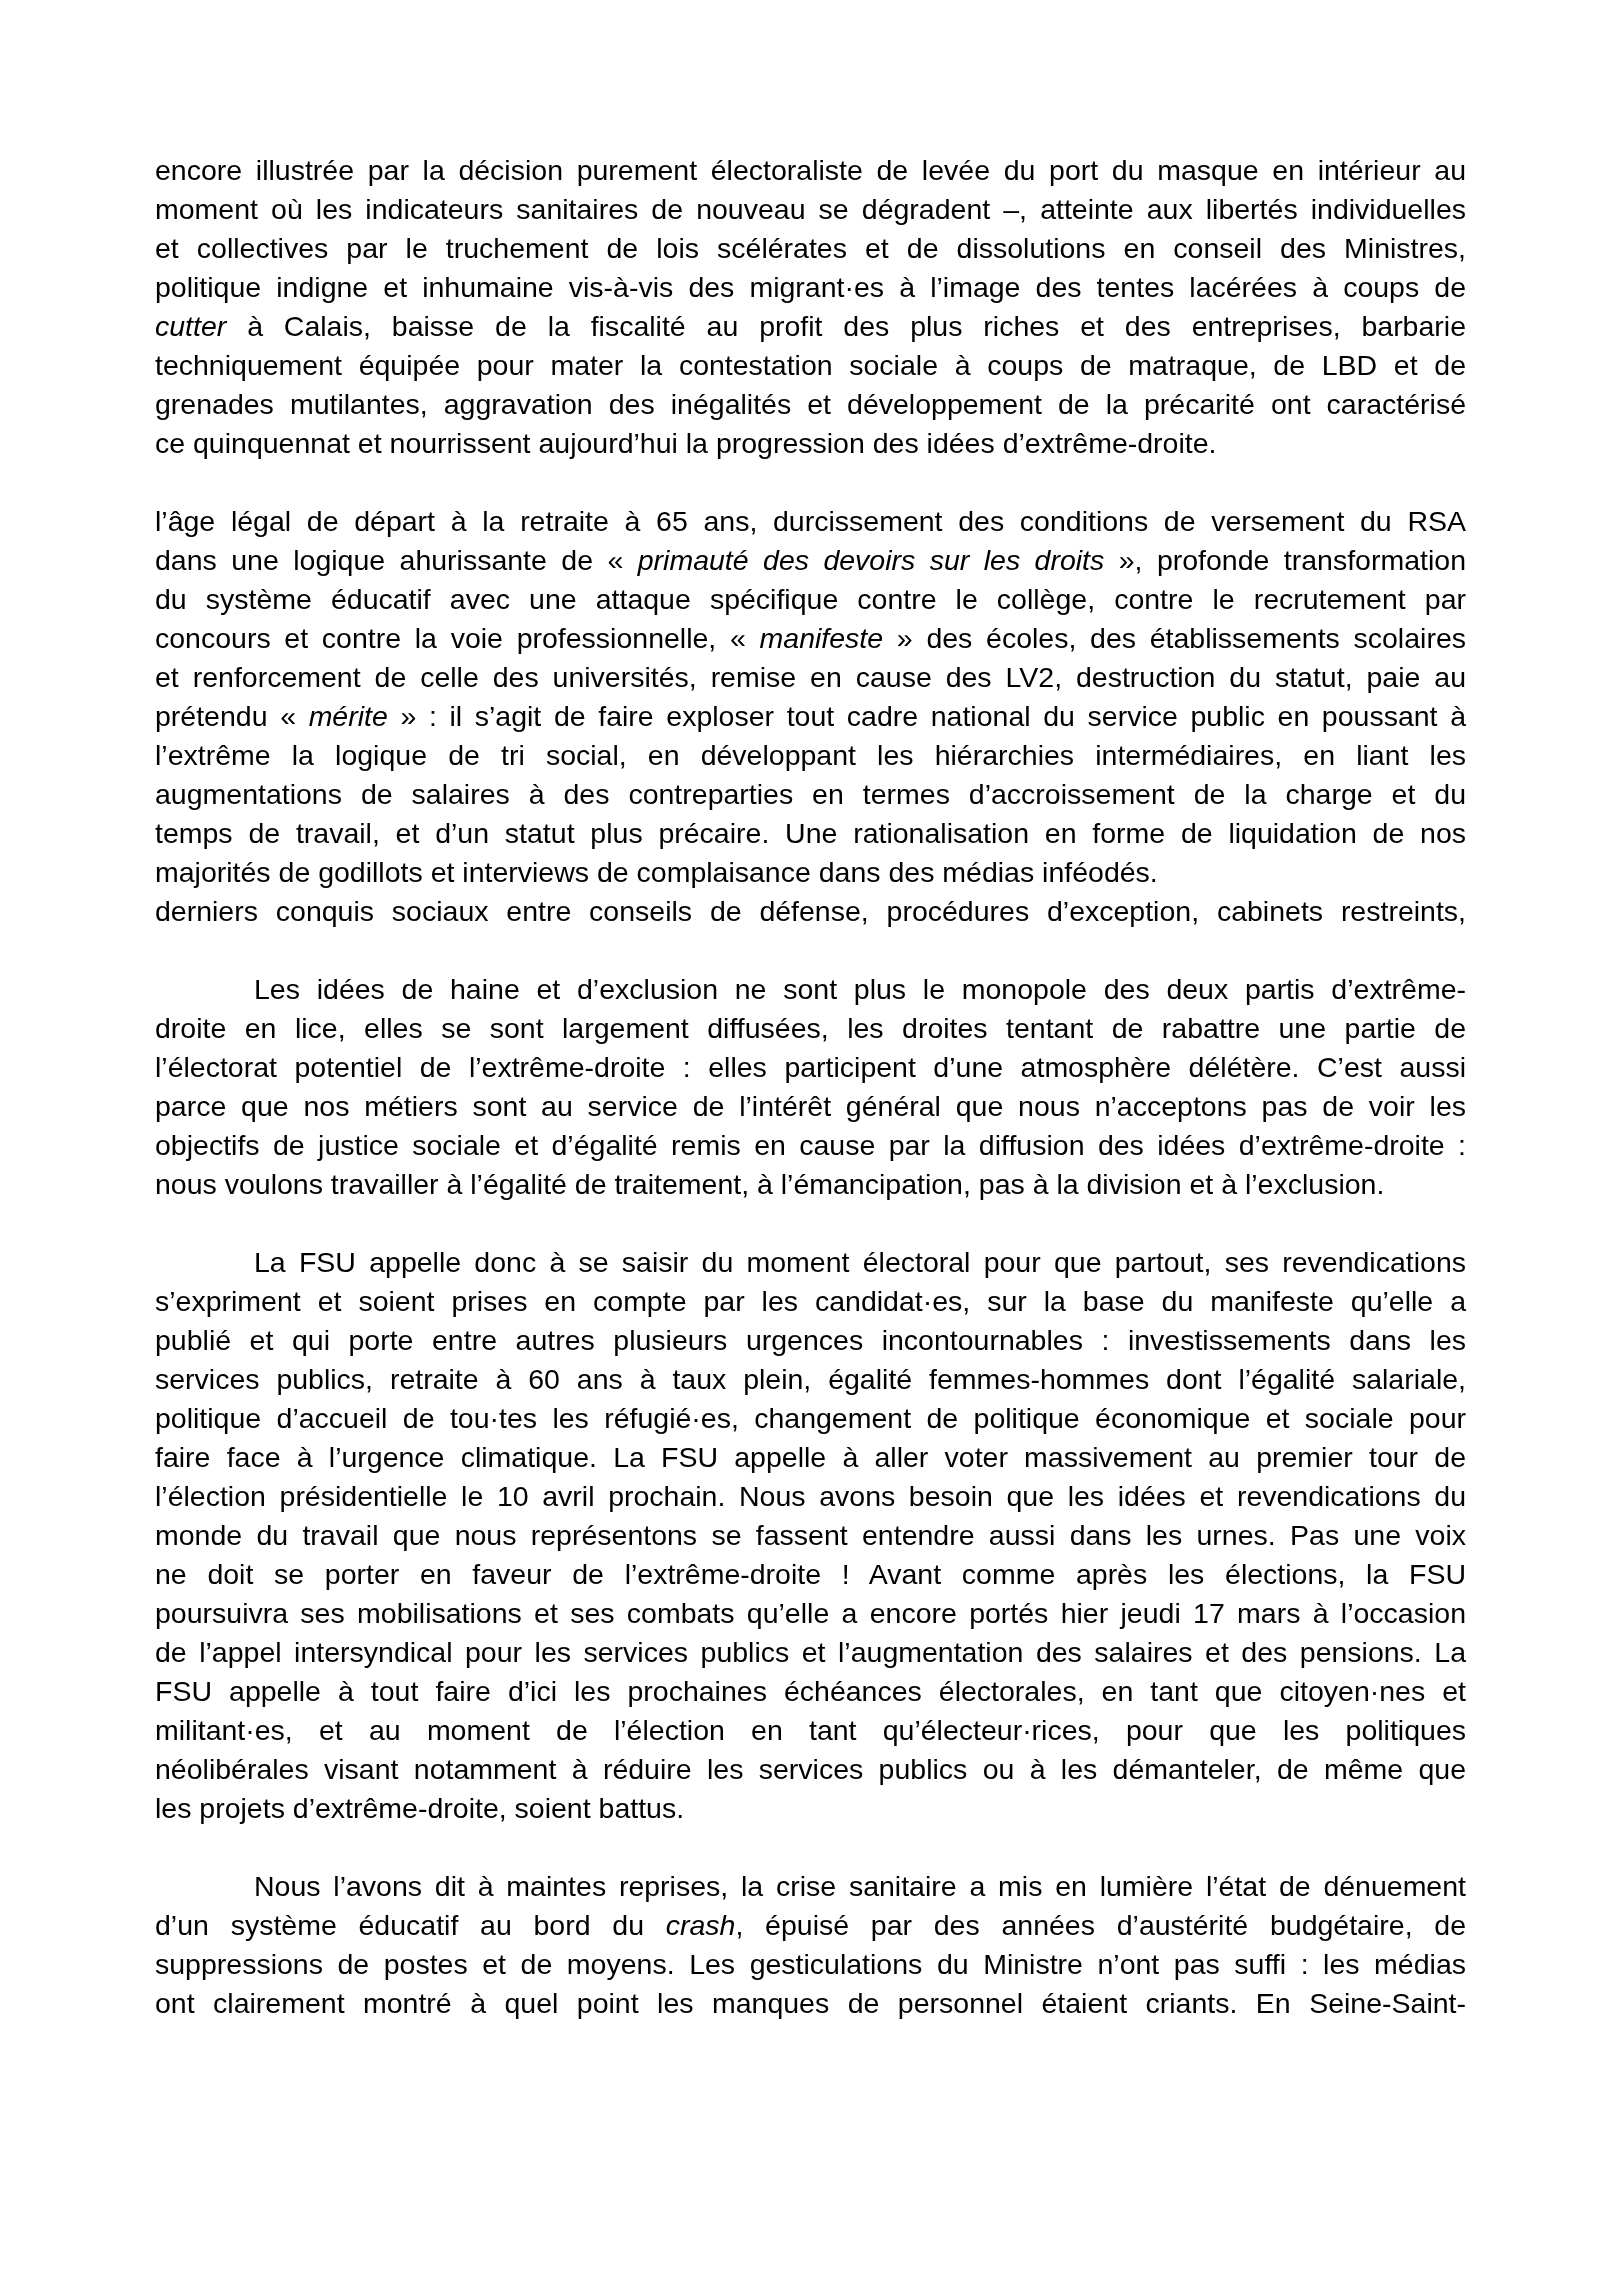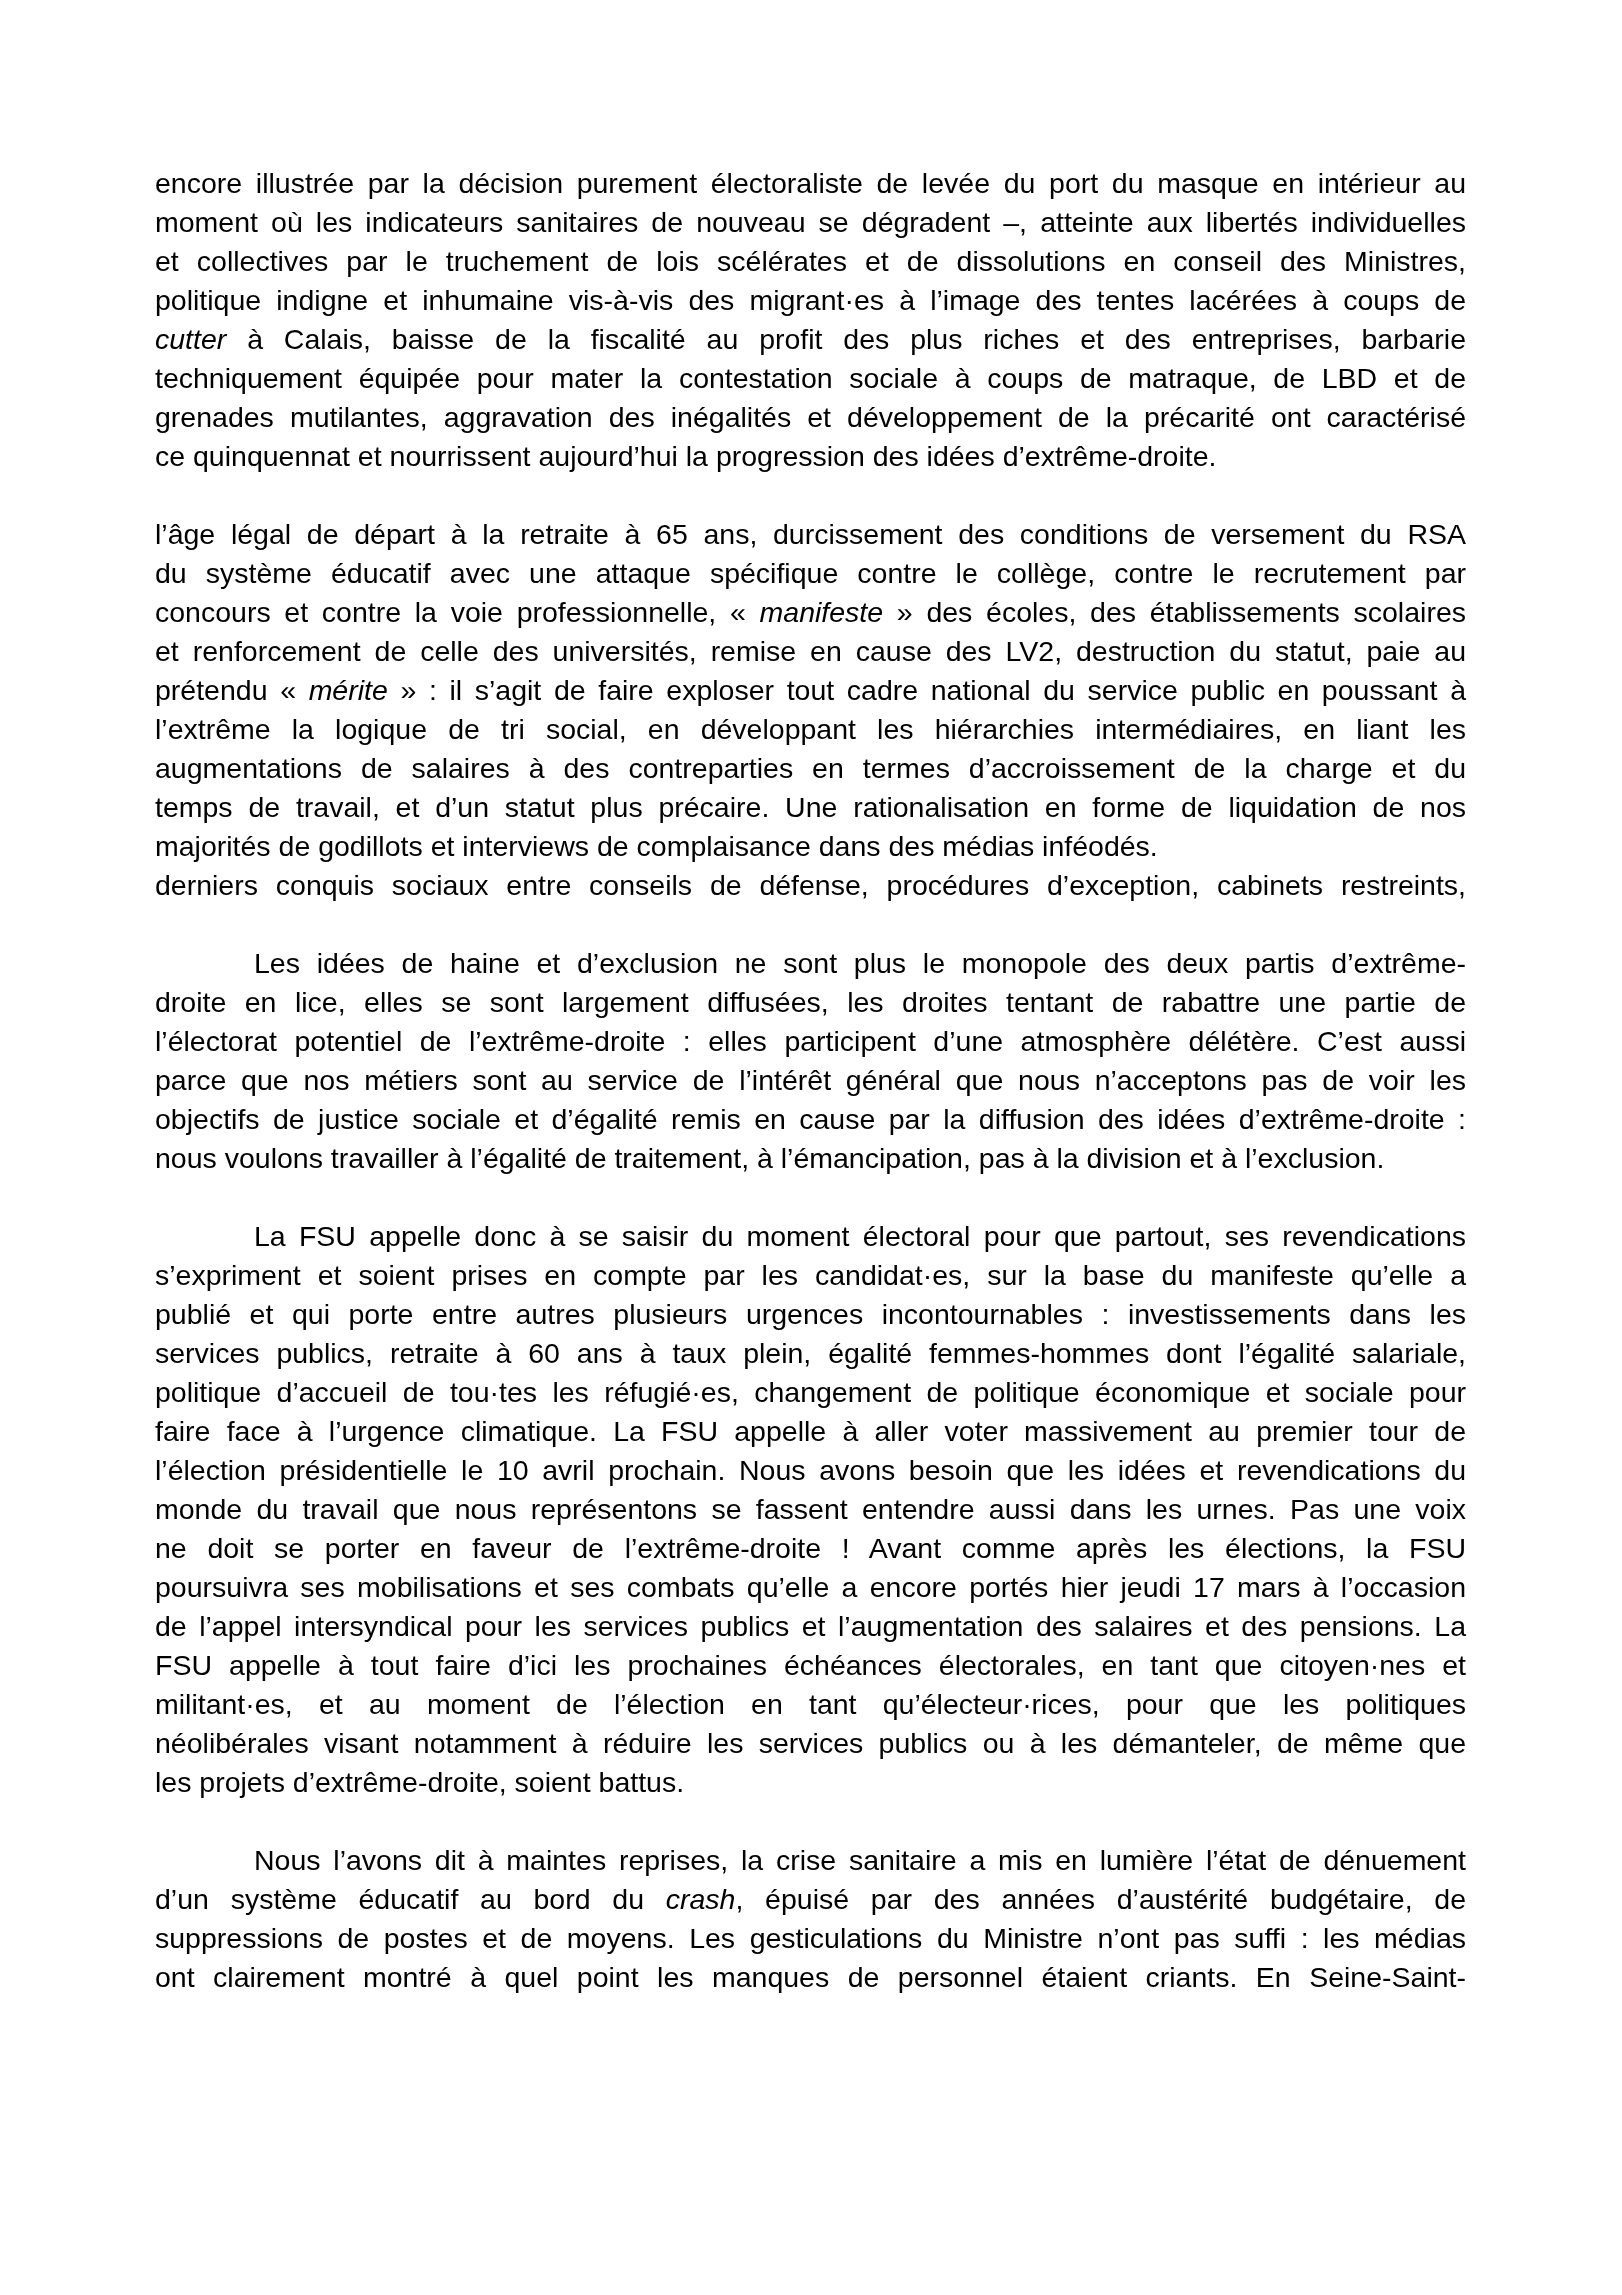--- a/index.html
+++ b/index.html
@@ -2,21 +2,21 @@
 <html style="font-size:10.5px"><head>
 <meta charset="utf-8">
 <style>
   html, body { margin: 0; padding: 0; background: #ffffff; }
   body { width: 1623px; height: 2295px; position: relative; overflow: hidden; }
   .page {
     position: absolute; left: 155px; top: 151px; width: 1311px;
     font-family: "Liberation Sans", sans-serif;
     font-size: 28.5px; line-height: 39px; color: #000000;
   }
-  .para { margin: 13px 0 39px 0; }
+  .para { margin: 0 0 39px 0; }
   .line { display: block; white-space: nowrap; text-align: justify; text-align-last: justify; height: 39px; }
   .line.last { text-align-last: left; }
   .line.indent { padding-left: 99px; }
   i { }
 </style>
 </head>
 <body>
 
 <div class="page" id="page">
     <div class="para">
@@ -24,20 +24,21 @@
       <span class="line">moment où les indicateurs sanitaires de nouveau se dégradent –, atteinte aux libertés individuelles</span>
       <span class="line">et collectives par le truchement de lois scélérates et de dissolutions en conseil des Ministres,</span>
       <span class="line">politique indigne et inhumaine vis-à-vis des migrant·es à l’image des tentes lacérées à coups de</span>
       <span class="line"><i>cutter</i> à Calais, baisse de la fiscalité au profit des plus riches et des entreprises, barbarie</span>
       <span class="line">techniquement équipée pour mater la contestation sociale à coups de matraque, de LBD et de</span>
       <span class="line">grenades mutilantes, aggravation des inégalités et développement de la précarité ont caractérisé</span>
       <span class="line last">ce quinquennat et nourrissent aujourd’hui la progression des idées d’extrême-droite.</span>
     </div>
     <div class="para">
       <span class="line">l’âge légal de départ à la retraite à 65 ans, durcissement des conditions de versement du RSA</span>
+      <span class="line">dans une logique ahurissante de « <i>primauté des devoirs sur les droits</i> », profonde transformation</span>
       <span class="line">du système éducatif avec une attaque spécifique contre le collège, contre le recrutement par</span>
       <span class="line">concours et contre la voie professionnelle, « <i>manifeste</i> » des écoles, des établissements scolaires</span>
       <span class="line">et renforcement de celle des universités, remise en cause des LV2, destruction du statut, paie au</span>
       <span class="line">prétendu « <i>mérite</i> » : il s’agit de faire exploser tout cadre national du service public en poussant à</span>
       <span class="line">l’extrême la logique de tri social, en développant les hiérarchies intermédiaires, en liant les</span>
       <span class="line">augmentations de salaires à des contreparties en termes d’accroissement de la charge et du</span>
       <span class="line">temps de travail, et d’un statut plus précaire. Une rationalisation en forme de liquidation de nos</span>
       <span class="line last">majorités de godillots et interviews de complaisance dans des médias inféodés.</span>
       <span class="line">derniers conquis sociaux entre conseils de défense, procédures d’exception, cabinets restreints,</span>
     </div>

